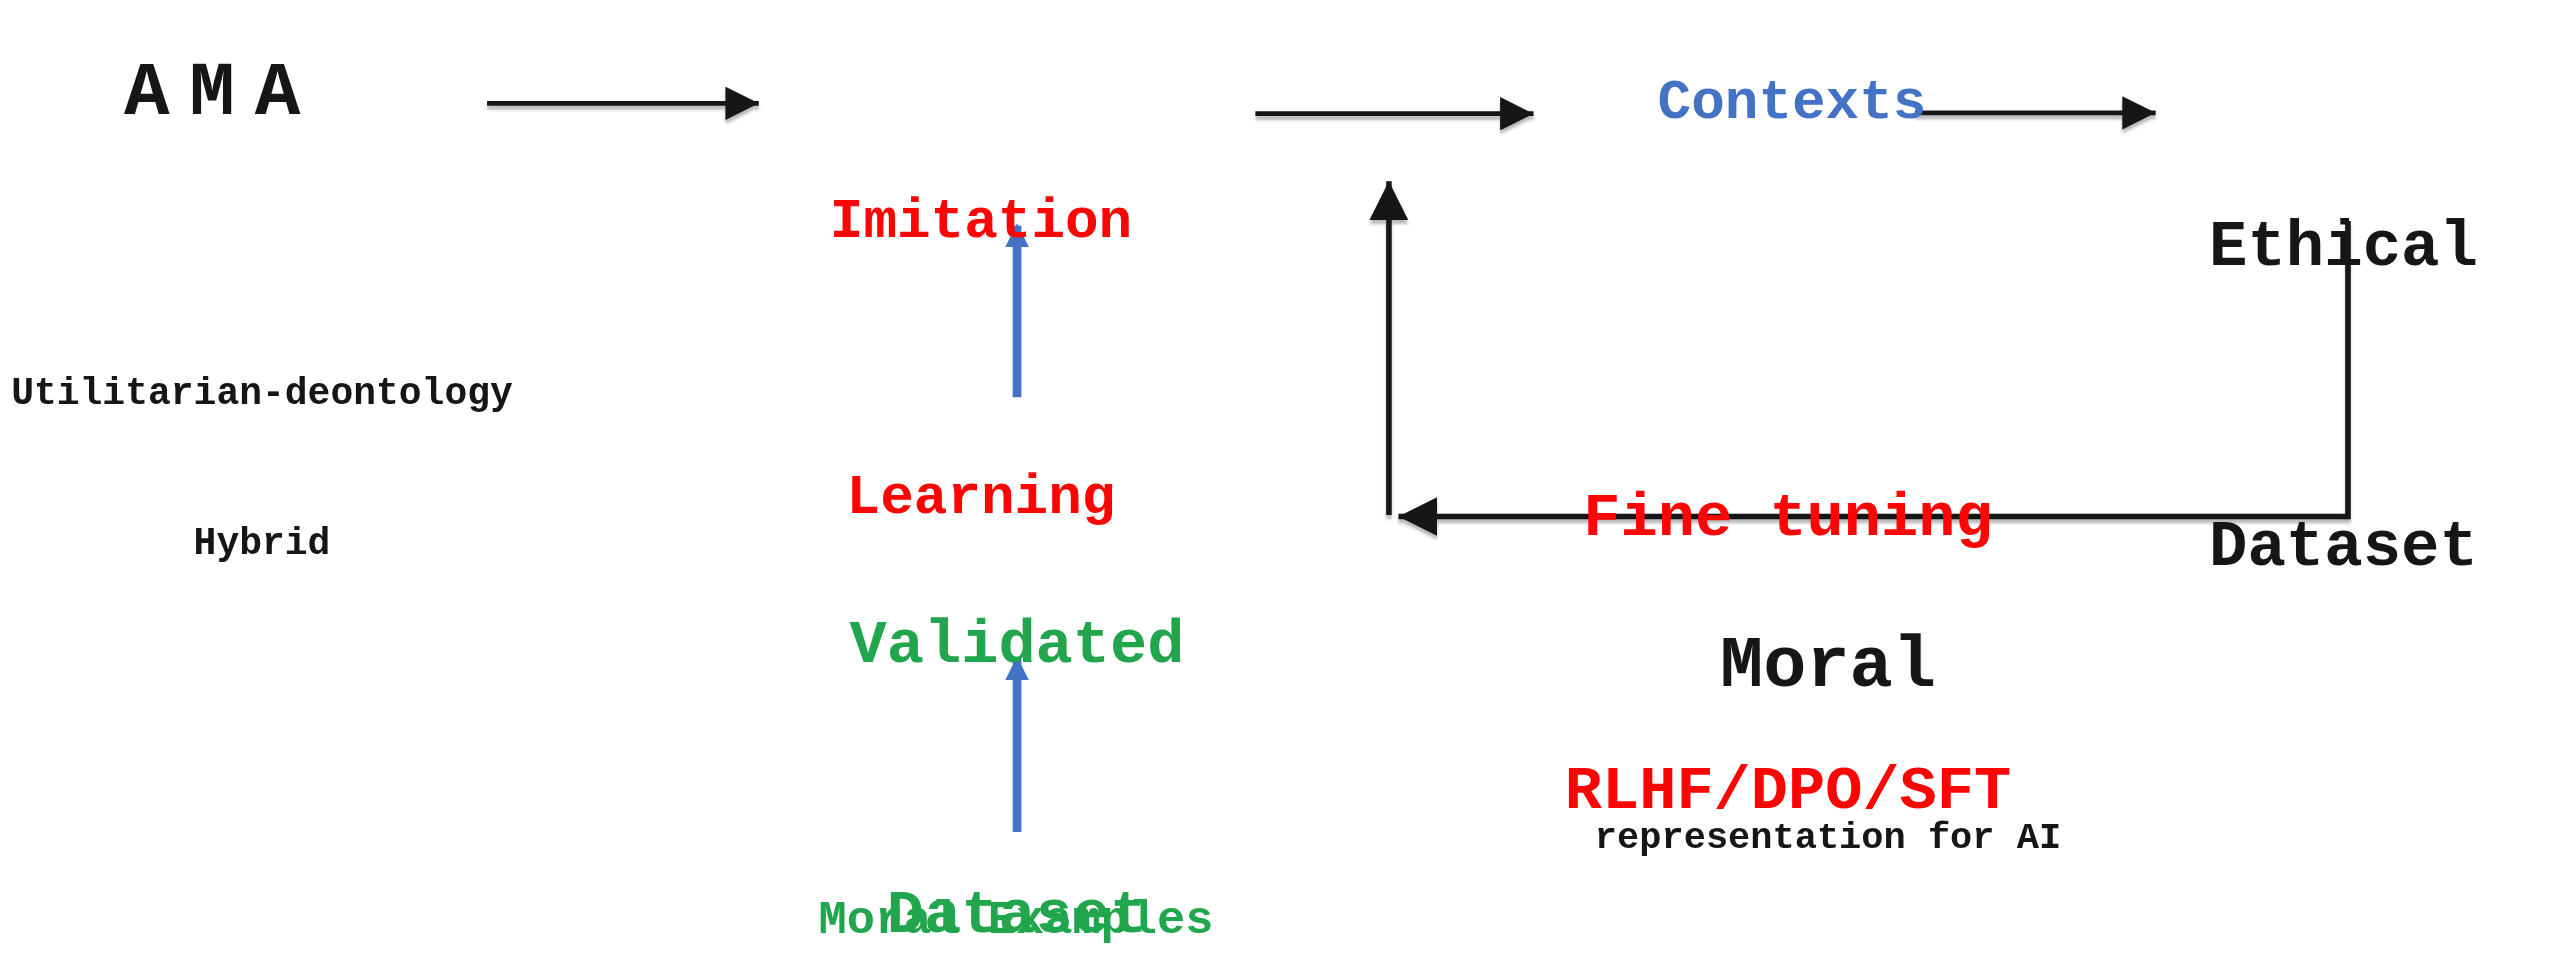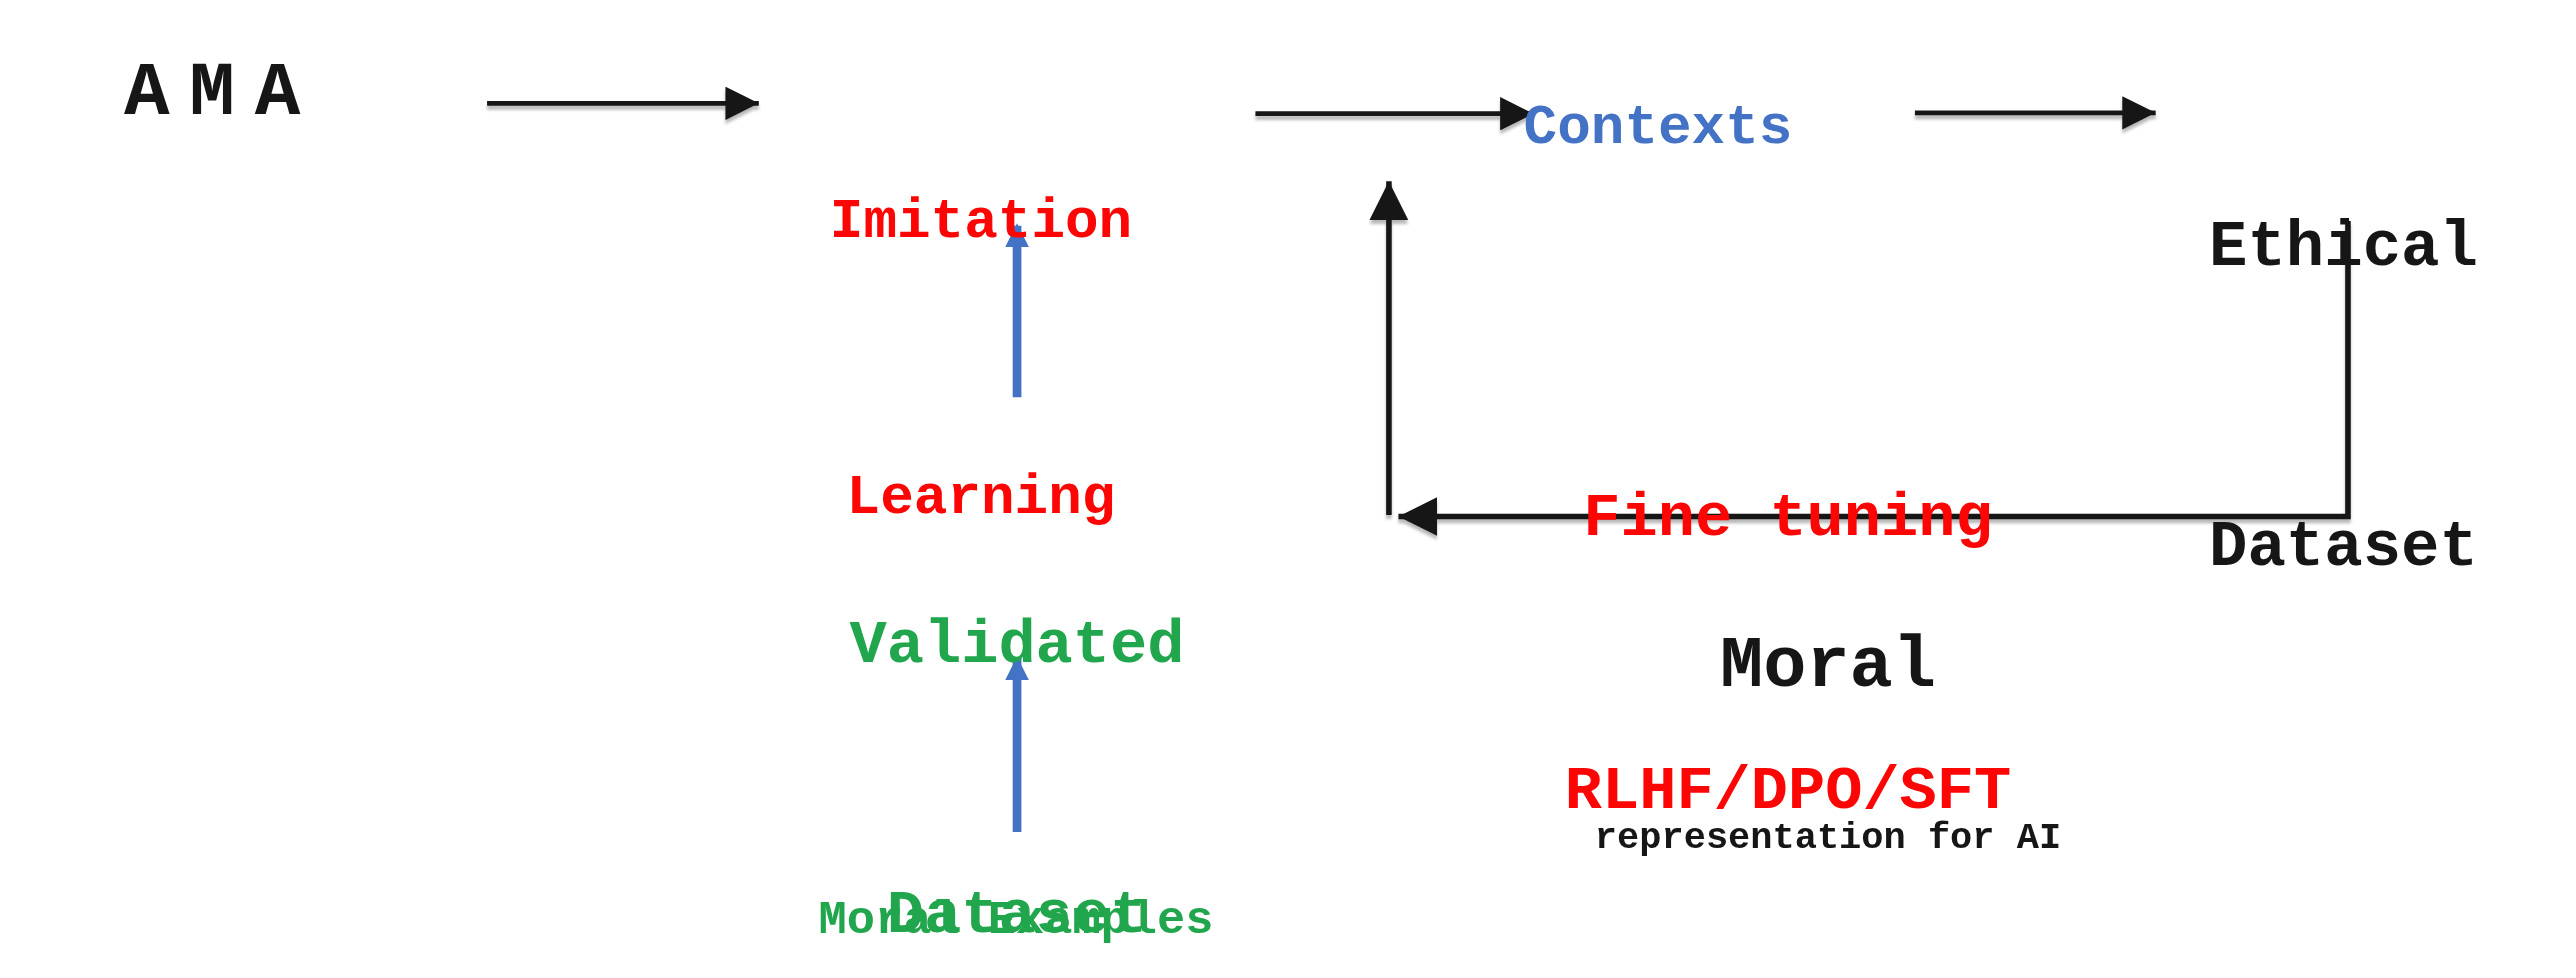--- a/index.html
+++ b/index.html
@@ -55,27 +55,31 @@
       <path class="black-line" stroke-width="7" marker-end="url(#headBlack)" d="M2955,278 V650 H1760"></path>
       <path class="black-line" stroke-width="7" marker-end="url(#headBlack)" d="M1748,648 V228"></path>
     </g>
 
     <path class="blue-line" stroke-width="11" marker-end="url(#headBlue)" d="M1280,500 V284"></path>
     <path class="blue-line" stroke-width="11" marker-end="url(#headBlue)" d="M1280,1047 V829"></path>
   </svg>
 
   <div class="lbl n-ama center" style="left:222px;top:94px;">AMA</div>
 
+  <div class="lbl n-note hcenter" style="left:262px;top:269px;">
+    <div>Utilitarian-deontology</div>
+    <div>Hybrid</div>
+  </div>
 
   <div class="lbl n-imit hcenter" style="left:981px;top:-8px;">
     <div>Imitation</div>
     <div>Learning</div>
   </div>
 
-  <div class="lbl n-ctx center" style="left:1658px;top:103px;margin-top:25px;">Contexts</div>
+  <div class="lbl n-ctx center" style="left:1792px;top:103px;">Contexts</div>
 
   <div class="lbl n-ej" style="left:2209px;top:-2.4px;">
     <div>Ethical</div>
     <div>Dataset</div>
   </div>
 
   <div class="lbl n-ft hcenter" style="left:1788px;top:291px;">
     <div>Fine tuning</div>
     <div>RLHF/DPO/SFT</div>
   </div>

